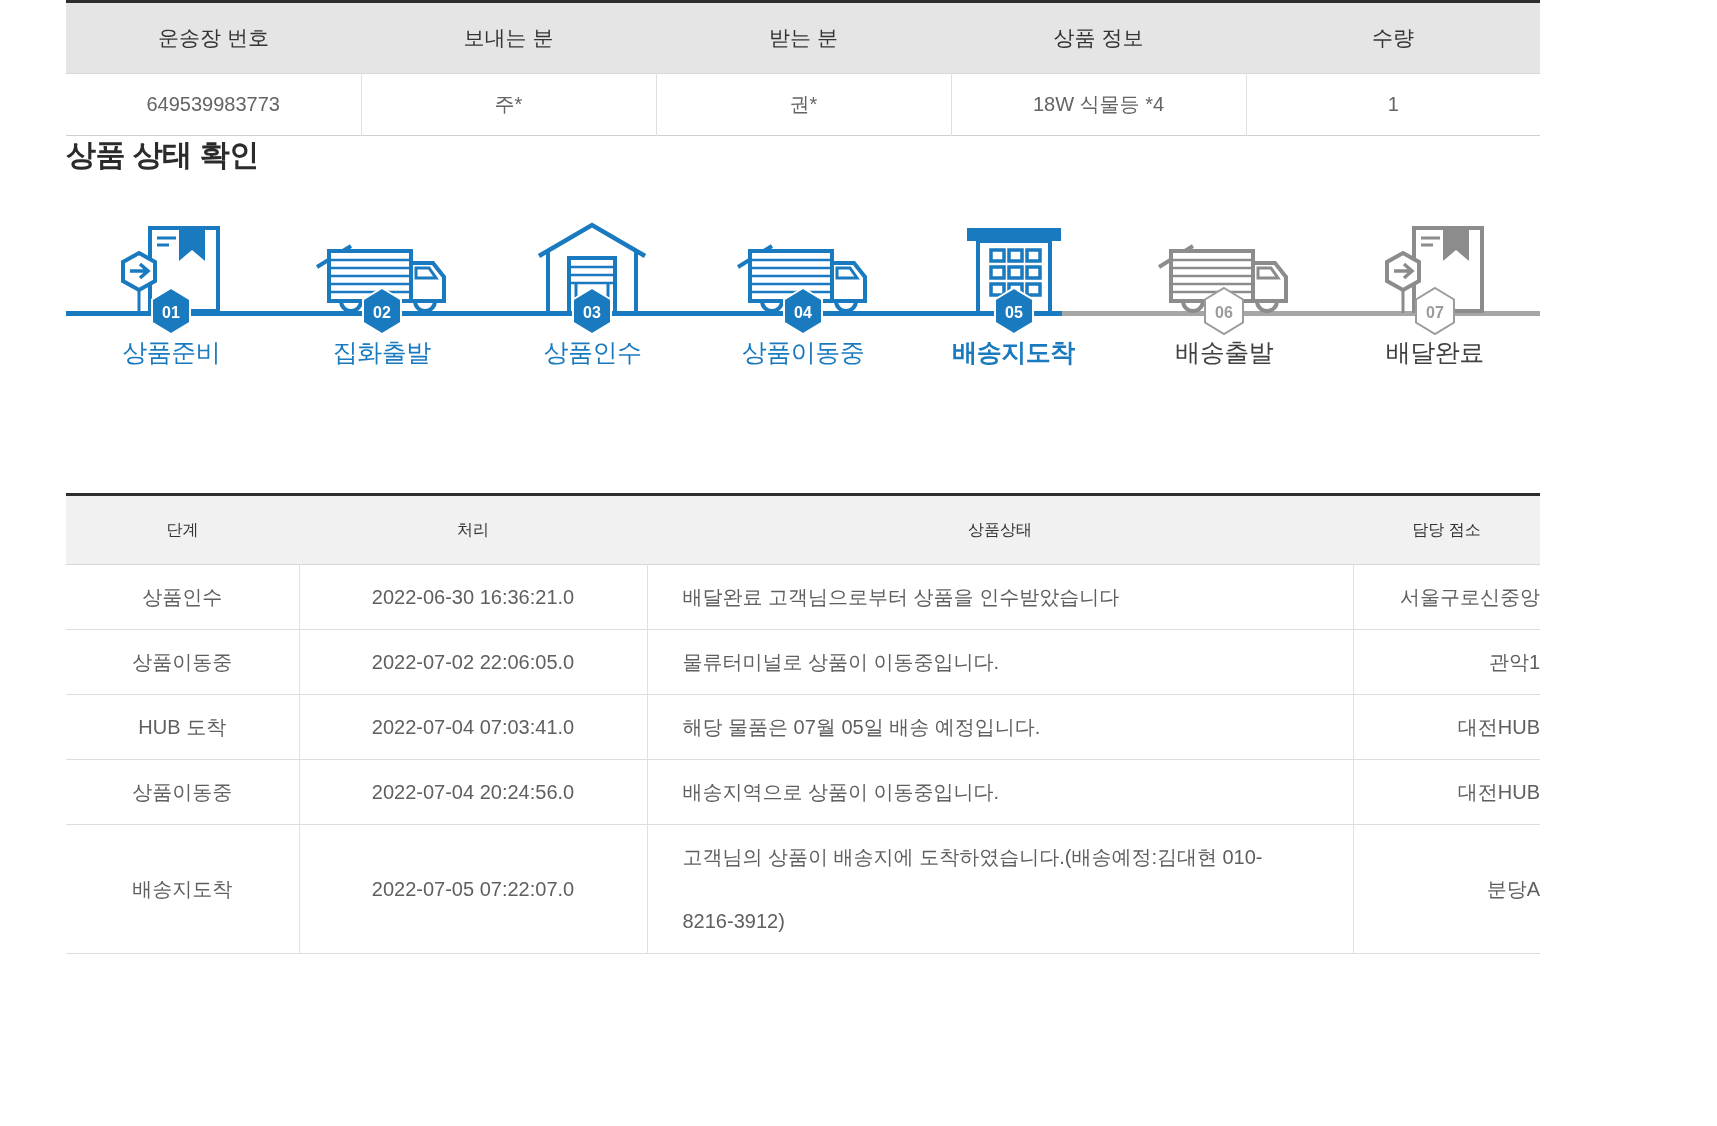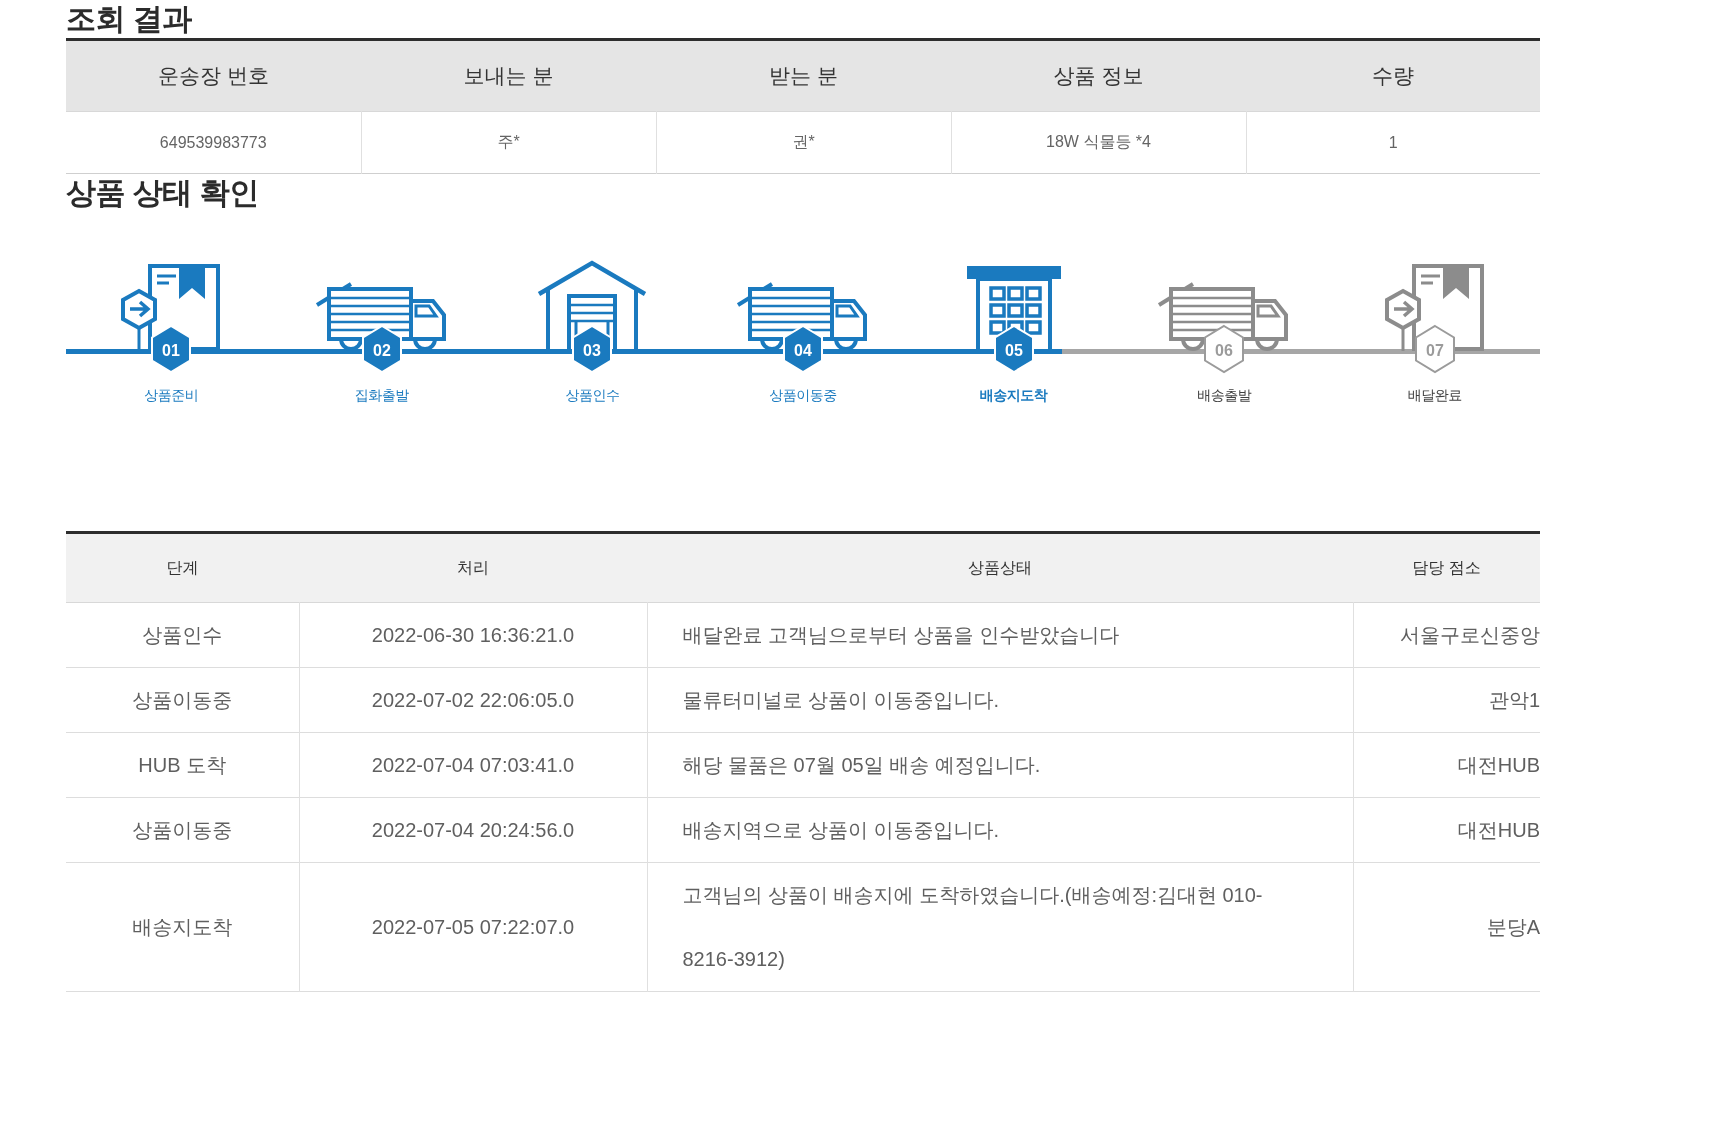--- a/index.html
+++ b/index.html
@@ -17,40 +17,40 @@
   .title1{padding-top:28px;}
   .title2{margin-top:92px;}
 
   table{border-collapse:collapse;table-layout:fixed;width:1474px;}
 
   
   table.summary{border-top:3px solid #2d2d2d;}
   table.summary thead tr{background:#e5e5e5;height:72px;border-bottom:1px solid #d8d8d8;}
   table.summary th{font-size:21px;font-weight:500;color:#333;text-align:center;}
   table.summary tbody tr{height:62px;border-bottom:1px solid #cfcfcf;}
-  table.summary td{font-size:16px;color:#646464;text-align:center;}
+  table.summary td{font-size:20px;color:#646464;text-align:center;}
   table.summary tbody td + td{border-left:1px solid #e0e0e0;}
 
   
   .tracker{position:relative;margin-top:42px;height:152px;}
   .track-line{position:absolute;top:95px;height:5px;z-index:0;}
   .track-line.blue{left:0;width:996px;background:#1a7abf;}
   .track-line.gray{left:996px;width:478px;background:#a6a6a6;}
   .steps{display:flex;position:relative;z-index:1;}
   .step{flex:1;text-align:center;}
   .icon-wrap{height:97px;display:flex;align-items:flex-end;justify-content:center;}
   .step.done{color:#1a7abf;}
   .step.pending{color:#8c8c8c;}
   .badge{display:block;margin:-27px auto 0;position:relative;z-index:2;}
   .done .badge-shape{fill:#1a7abf;stroke:#ffffff;stroke-width:2;}
   .pending .badge-shape{fill:#ffffff;stroke:#9b9b9b;stroke-width:2;}
   .badge-num{font-size:16px;font-weight:600;font-family:"Liberation Sans",sans-serif;}
   .done .badge-num{fill:#ffffff;}
   .pending .badge-num{fill:#9b9b9b;}
-  .step-label{font-size:14px;font-weight:500;margin-top:13px;letter-spacing:-0.5px;}
+  .step-label{font-size:25px;font-weight:500;margin-top:0;letter-spacing:-0.5px;}
   .step.done .step-label{color:#1a7abf;}
   .step.current .step-label{font-weight:700;}
   .step.pending .step-label{color:#404040;}
 
   
   .history-wrap{margin-top:125px;}
   table.history{border-top:3px solid #2d2d2d;}
   table.history thead tr{background:#f1f1f1;height:70px;border-bottom:1px solid #d8d8d8;}
   table.history th{font-size:16px;font-weight:500;color:#333;text-align:center;}
   table.history td{
@@ -60,21 +60,20 @@
   table.history tbody tr{border-bottom:1px solid #ddd;}
   table.history tbody td + td{border-left:1px solid #e0e0e0;}
   table.history td.c-status{text-align:left;padding-left:35px;padding-right:60px;line-height:64px;}
   table.history td.c-branch{text-align:right;padding-left:38px;}
 </style>
 </head>
 <body>
 
 <div class="content">
 
-  <h2 class="sec-title title1">조회 결과</h2>
 
   <table class="summary">
     <colgroup>
         <col style="width:295px">
         <col style="width:295px">
         <col style="width:295px">
         <col style="width:295px">
         <col style="width:294px">
       </colgroup>
     <thead>

